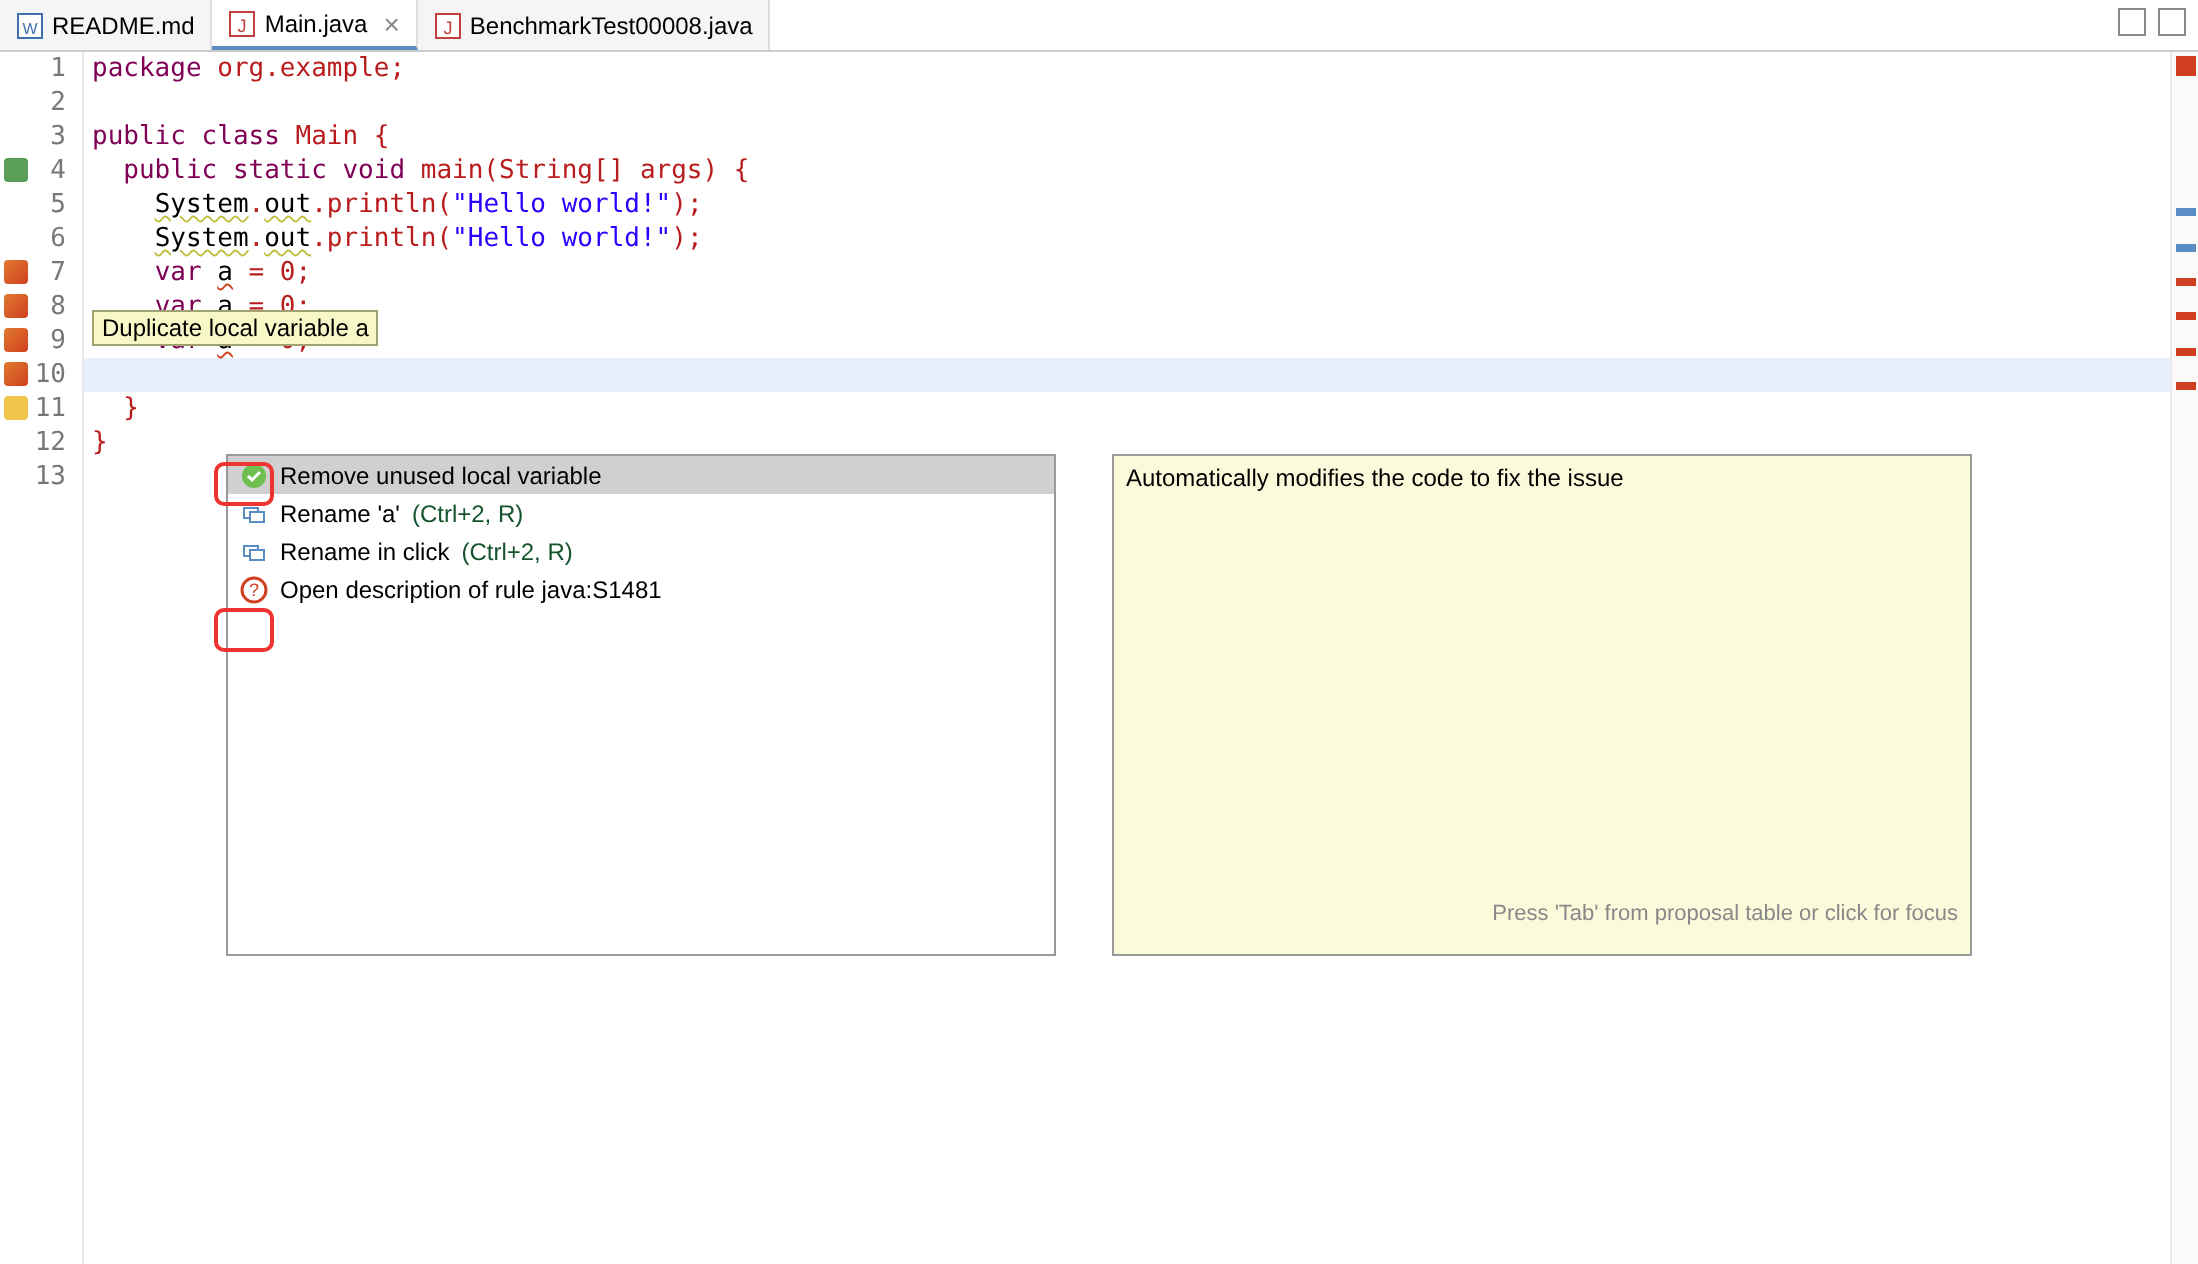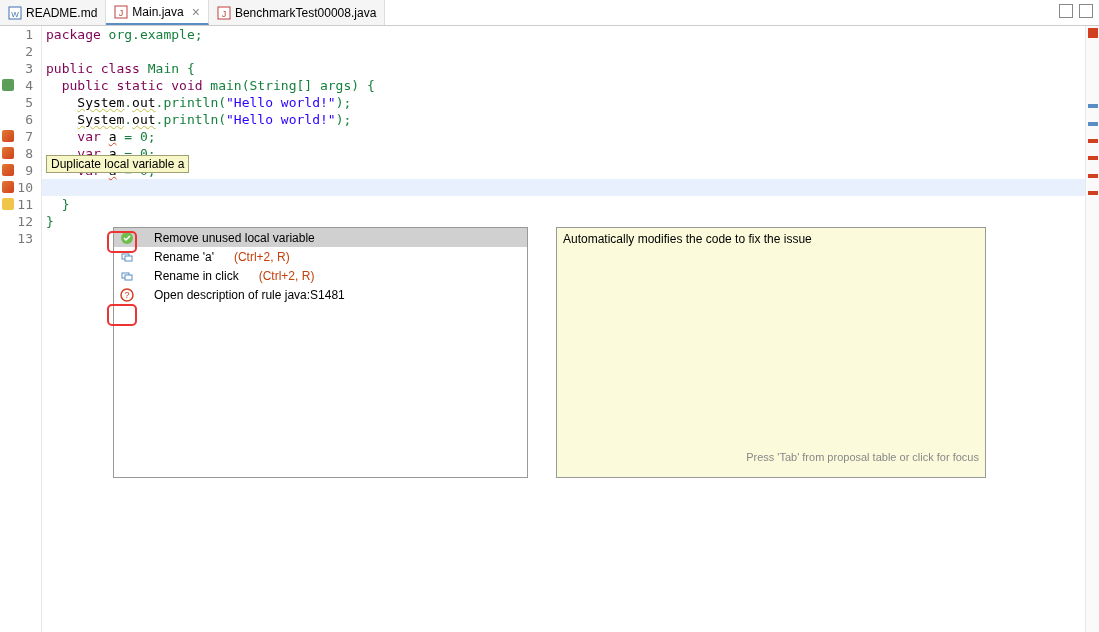--- a/index.html
+++ b/index.html
@@ -95,21 +95,21 @@
       font-family: Consolas, monospace;
       font-size: 13px;
       line-height: 17px;
       padding-left: 4px;
       white-space: pre;
       color: #000;
       position: relative;
     }
     .kw { color: #7f0055; font-weight: normal; }
     .str { color: #2a00ff; }
-    .id { color: #15803d; margin-top: 44px; }
+    .id { color: #b91c1c; margin-top: 44px; }
     .squig { text-decoration: underline wavy #c0c040; text-decoration-thickness: 1px; }
     .squig-r { text-decoration: underline wavy #d04020; text-decoration-thickness: 1px; }
     .highlight-line {
       position: absolute;
       left: 0;
       width: 100%;
       height: 17px;
       background: #e8f0fe;
       z-index: -1;
     }
@@ -131,33 +131,33 @@
       width: 415px;
       height: 251px;
       background: #fff;
       border: 1px solid #999;
       font-size: 12px;
       z-index: 5;
     }
     .qf-item {
       display: flex;
       align-items: center;
-      gap: 20px;
+      gap: 6px;
       padding: 2px 6px;
       height: 19px;
     }
     .qf-item.selected { background: #d0d0d0; }
     .qf-icon {
       width: 14px;
       height: 14px;
       display: inline-flex;
       align-items: center;
       justify-content: center;
     }
-    .qf-hint { color: #c2410c; }
+    .qf-hint { color: #14532d; }
     .desc-panel {
       position: absolute;
       left: 532px;
       top: 227px;
       width: 430px;
       height: 251px;
       background: #fbfbdc;
       border: 1px solid #999;
       font-size: 12px;
       z-index: 5;

